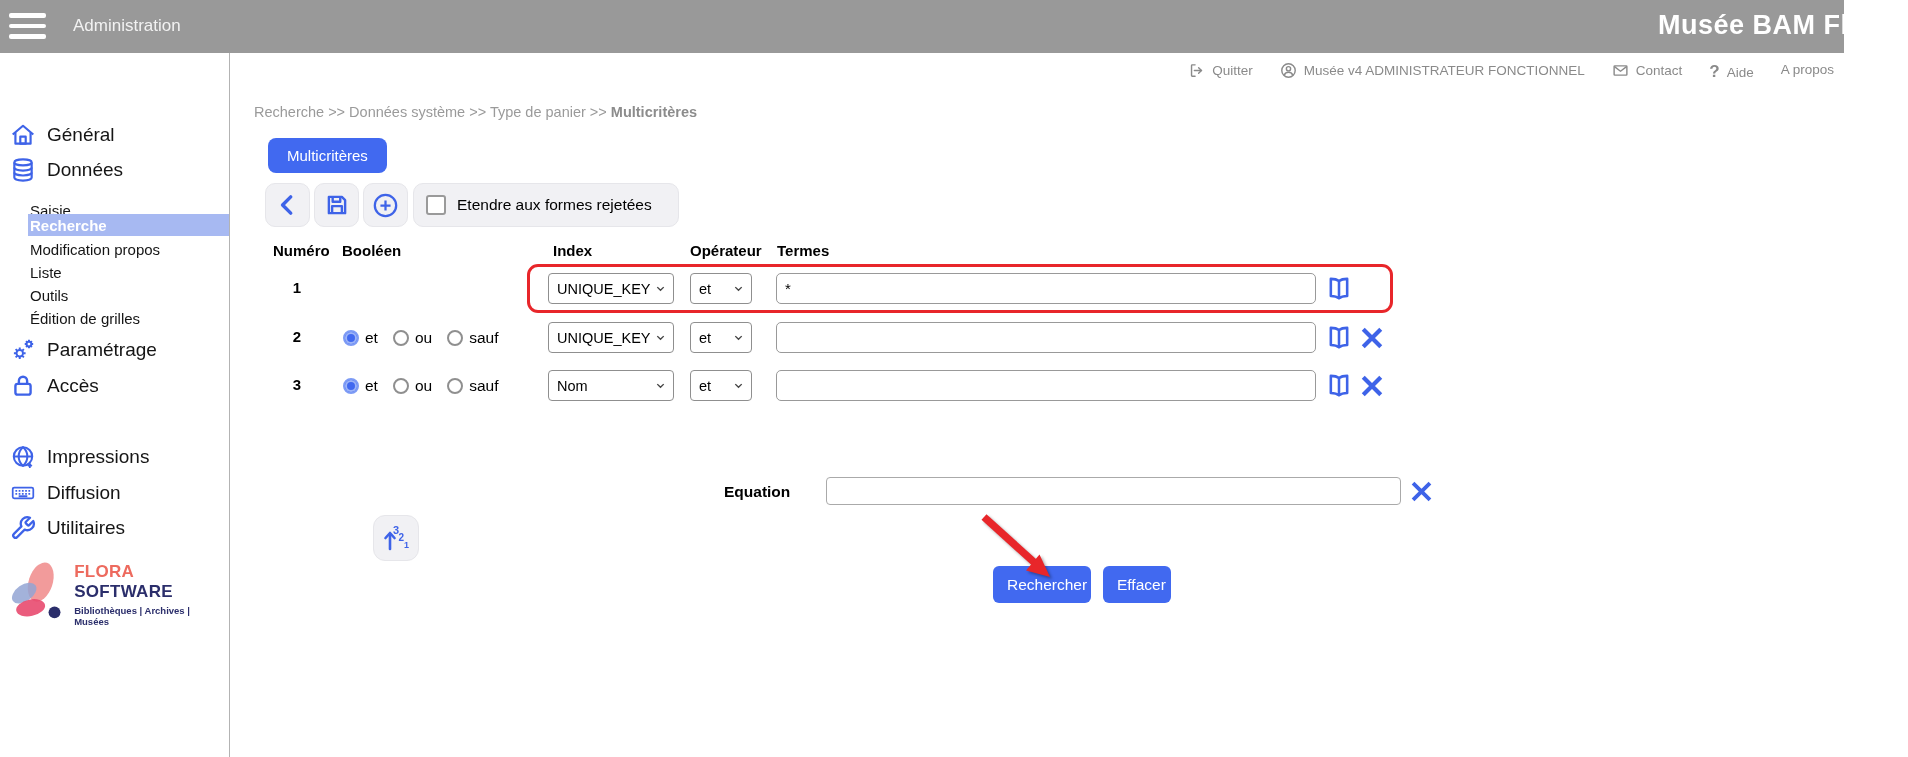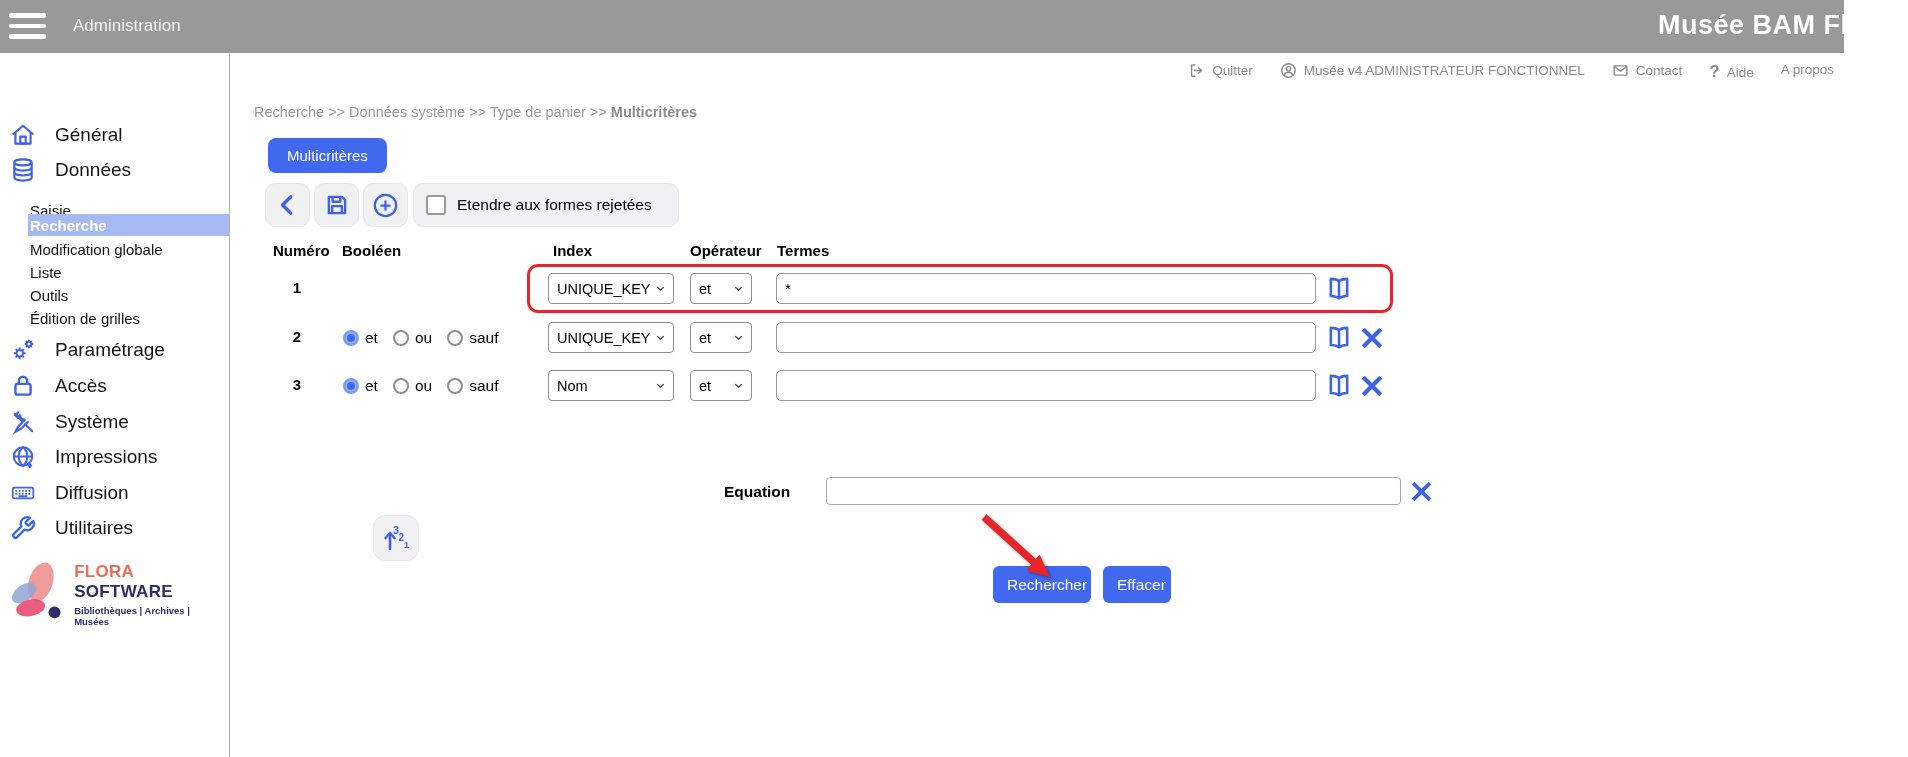--- a/index.html
+++ b/index.html
@@ -14,21 +14,21 @@
   
   .topbar{position:absolute;left:0;top:0;width:1908px;height:53px;background:var(--topbar-gray,#999);z-index:5;}
   .hamburger{position:absolute;left:9px;top:13px;width:37px;height:27px;cursor:pointer;}
   .hamburger span{display:block;width:37px;height:4.5px;background:#fff;border-radius:2px;margin-bottom:6px;}
   .topbar-menu-label{position:absolute;left:73px;top:16px;color:#f2f2f2;font-size:17px;}
   .topbar-title{position:absolute;right:16px;top:10px;color:#fff;font-size:27px;font-weight:bold;letter-spacing:.5px;text-align:right;}
 
   
   .sidebar{position:absolute;left:0;top:53px;width:230px;bottom:0;background:#fff;border-right:1px solid #b3b3b3;}
   .sb-item{position:absolute;left:0;display:flex;align-items:center;gap:11px;padding-left:10px;height:34px;cursor:pointer;width:228px;}
-  .sb-item .lbl{font-size:19px;color:#151515;margin-left:8px;}
+  .sb-item .lbl{font-size:19px;color:#151515;}
   .sb-item svg{flex:0 0 auto;color:var(--icon-blue,#3e63e8);}
   .sb-sub{position:absolute;left:0;padding-left:30px;height:22px;display:flex;align-items:center;font-size:15px;color:#151515;cursor:pointer;width:228px;}
   .sb-sub.active{left:28px;padding-left:2px;width:201px;background:var(--sidebar-highlight,#a7b9f2);color:#fff;font-weight:bold;}
   .logo{position:absolute;left:4px;top:498px;width:220px;display:flex;align-items:center;gap:4px;cursor:pointer;}
   .logo-text .l1{font-size:17px;font-weight:bold;letter-spacing:.3px;}
   .logo-text .flora{color:var(--logo-coral,#ed6a5e);}
   .logo-text .software{color:var(--logo-navy,#2b2e6b);}
   .logo-text .tagline{font-size:9.5px;font-weight:bold;color:var(--logo-navy,#2b2e6b);margin-top:3px;}
 
   
@@ -116,21 +116,21 @@
       <span class="lbl">Données</span>
     </div>
 
     <div class="sb-sub" style="top:146px">
         <span>Saisie</span>
       </div>
     <div class="sb-sub active" style="top:161px">
         <span>Recherche</span>
       </div>
     <div class="sb-sub" style="top:185px">
-        <span>Modification globale</span>
+        <span>Modification propos</span>
       </div>
     <div class="sb-sub" style="top:208px">
         <span>Liste</span>
       </div>
     <div class="sb-sub" style="top:231px">
         <span>Outils</span>
       </div>
     <div class="sb-sub" style="top:254px">
         <span>Édition de grilles</span>
       </div>
@@ -143,27 +143,20 @@
           <path d="M17.5 2.6v1.5m0 4.8v1.5M13.6 6.5h1.5m4.8 0h1.5M14.8 3.8l1 1m3.4 3.4 1 1m0-5.4-1 1m-3.4 3.4-1 1"></path>
         </svg>
       <span class="lbl">Paramétrage</span>
     </div>
     <div class="sb-item" style="top:316px">
       <svg width="26" height="26" viewBox="0 0 24 24" fill="none" stroke="currentColor" stroke-width="2.2" stroke-linejoin="round">
           <rect x="5" y="10" width="14" height="10" rx="2"></rect>
           <path d="M8.2 10V7.2a3.8 3.8 0 0 1 7.6 0V10"></path>
         </svg>
       <span class="lbl">Accès</span>
-    </div>
-    <div class="sb-item" style="top:352px">
-      <svg width="26" height="26" viewBox="0 0 24 24" fill="none" stroke="currentColor" stroke-width="2" stroke-linecap="round">
-          <path d="M7.5 3.2 5 5.7l2.1 2.1 2.5-2.5a3.4 3.4 0 0 0 4.5 4.2L7.8 15.8 5 21l5.2-2.8 6.3-6.3"></path>
-          <path d="m14 14 6.5 6.5M4.5 4.5 11 11"></path>
-        </svg>
-      <span class="lbl">Système</span>
     </div>
     <div class="sb-item" style="top:387px">
       <svg width="26" height="26" viewBox="0 0 24 24" fill="none" stroke="currentColor" stroke-width="1.9">
           <circle cx="12" cy="11.5" r="8.5"></circle>
           <path d="M3.5 11.5h17M12 3c-2.6 2.2-4 5.2-4 8.5 0 3.3 1.4 6.3 4 8.5 2.6-2.2 4-5.2 4-8.5 0-3.3-1.4-6.3-4-8.5z"></path>
           <path d="m16.5 20.5 1.8-2 1.8 2m-1.8-1.8v3.5" stroke-width="1.6"></path>
         </svg>
       <span class="lbl">Impressions</span>
     </div>
     <div class="sb-item" style="top:423px">

